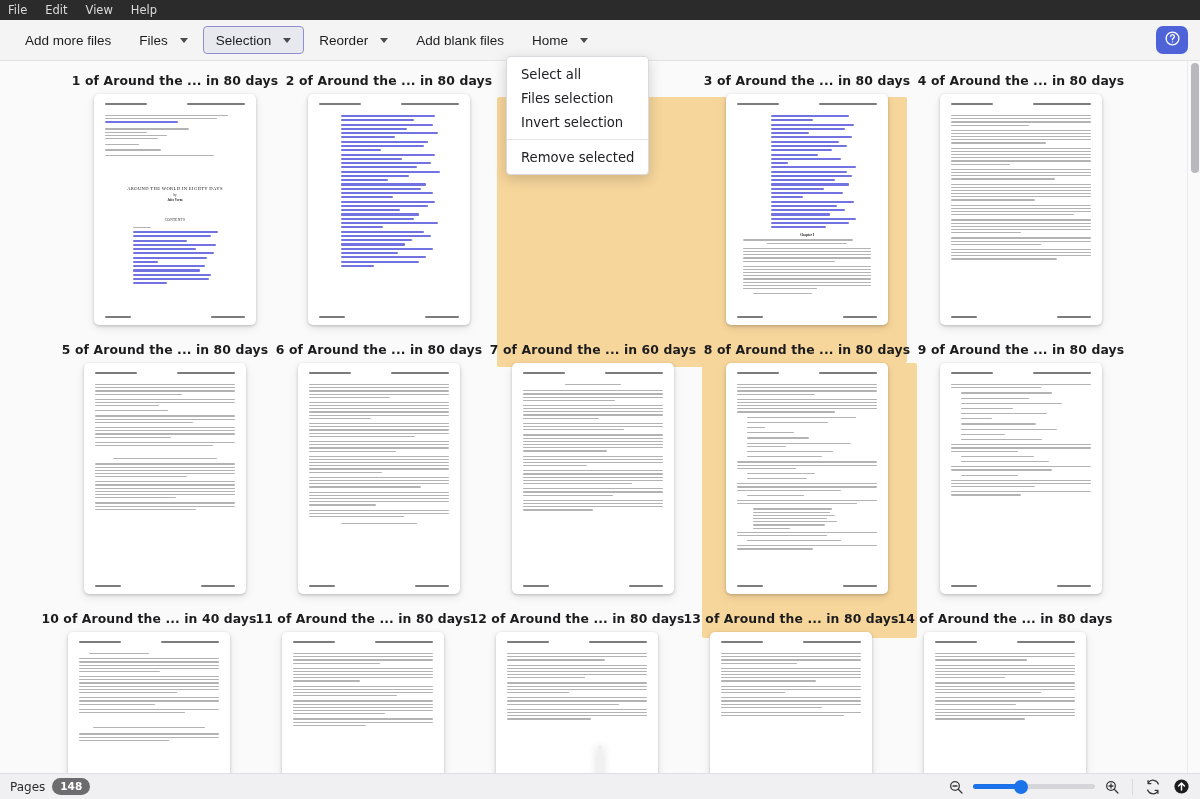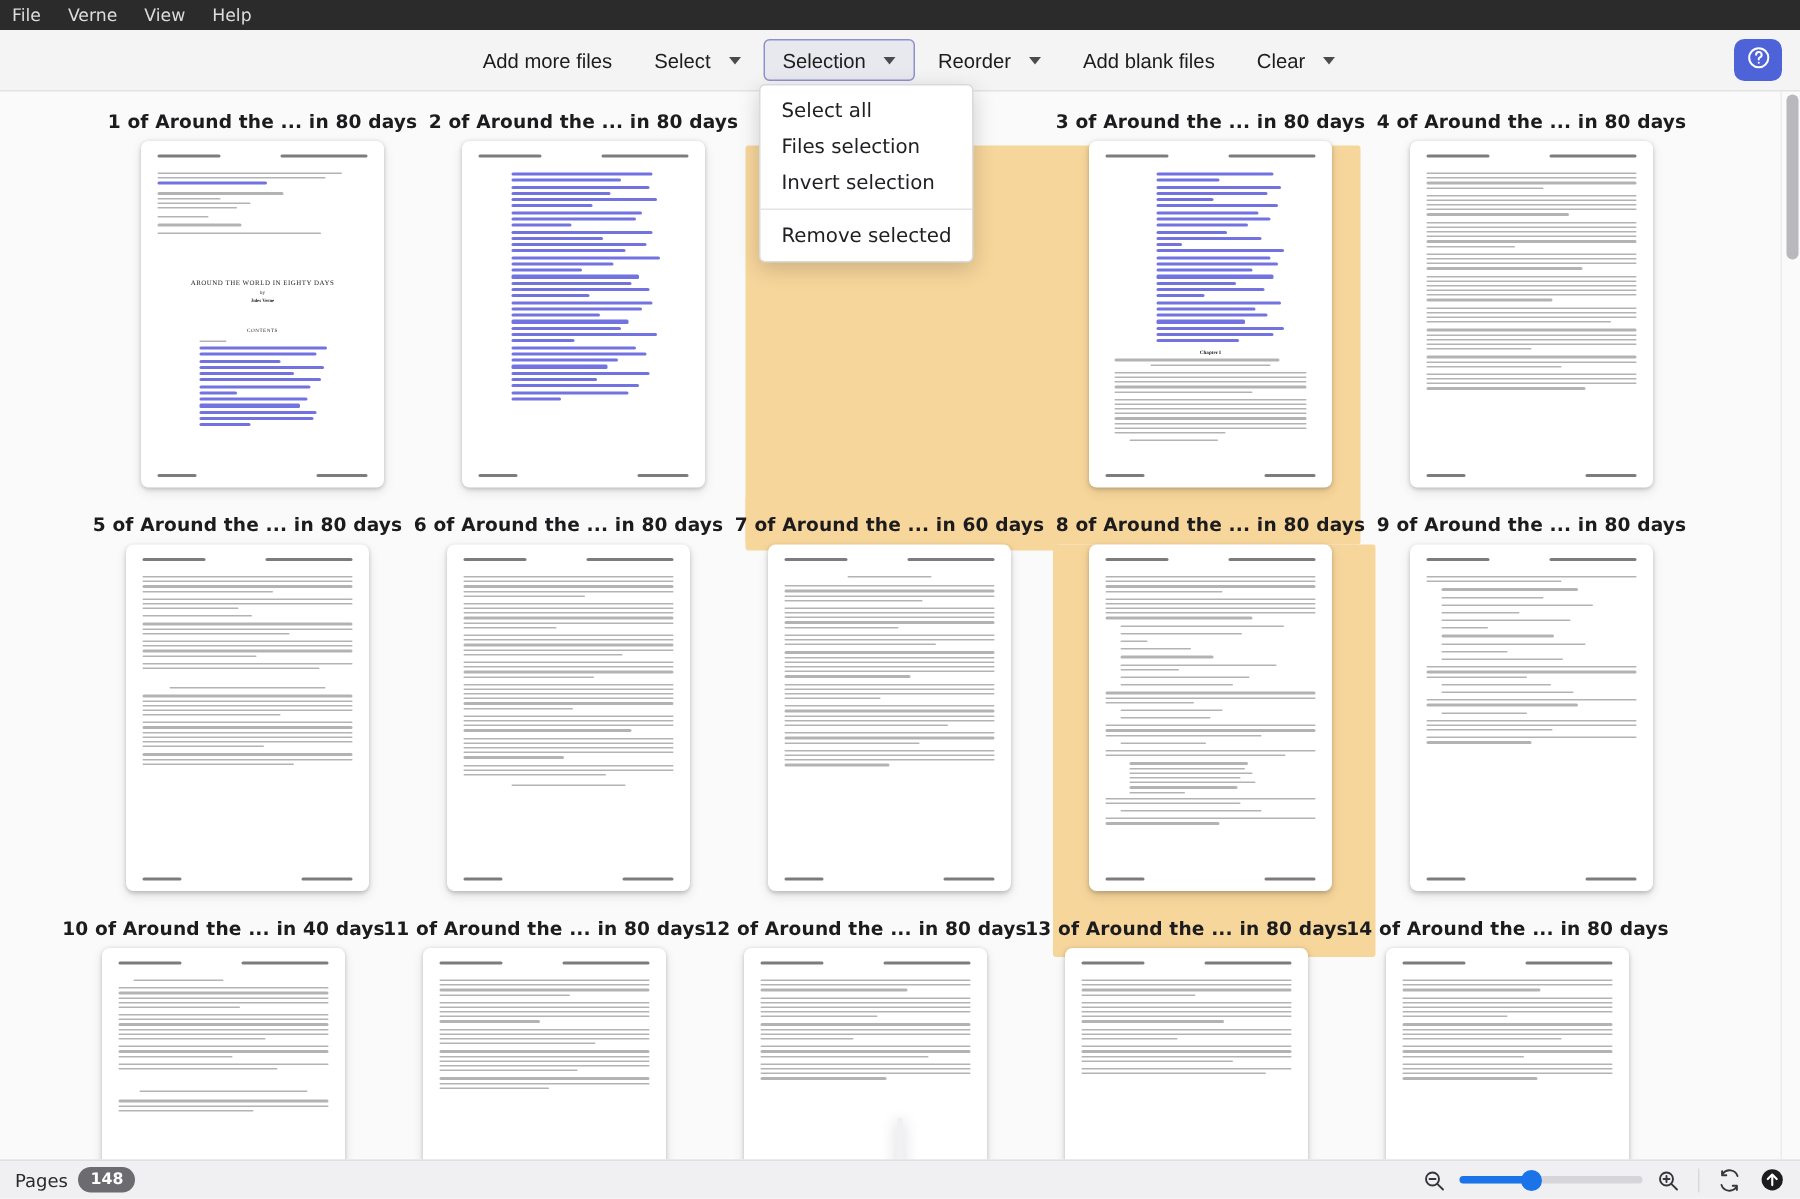--- a/index.html
+++ b/index.html
@@ -32,21 +32,21 @@
   }
   .tb-left { display:flex; align-items:center; gap: 4px; padding-left: 10px; }
   .tb-btn {
     display: inline-flex; align-items: center; gap: 7px;
     height: 30px; padding: 0 10px; border-radius: 5px;
     font-size: 13.5px; color: #1d1d1f; background: transparent;
     border: 1px solid transparent; cursor: pointer; white-space: nowrap;
   }
   .tb-center {
     position: absolute; left: 12px; right: 0;
-    display: flex; justify-content: center; align-items: center; gap: 2px;
+    display: flex; align-items: center; gap: 2px;
   }
   .tb-center .tb-btn { height: 28px; padding: 0 12px; font-size: 13.5px; background:#f4f4f5; }
   .tb-center .tb-btn.active {
     background: #e8e8ef; border: 1px solid #8f8fd0;
     border-radius: 4px; color:#1d1d1f;
   }
   .caret {
     width: 0; height: 0; margin-left: 5px;
     border-left: 4px solid transparent;
     border-right: 4px solid transparent;
@@ -174,49 +174,49 @@
   .vthumb {
     position:absolute; top:2px; left:2.5px; width:8px; height:110px;
     background:#b8b8bd; border-radius:4px; cursor:pointer;
   }
 </style>
 </head>
 <body>
 
 <div class="menubar">
   <span class="mi">File</span>
-  <span class="mi">Verne</span>
+  <span class="mi">Edit</span>
   <span class="mi">View</span>
   <span class="mi">Help</span>
 </div>
 
 <div class="toolbar">
 
 
   <div class="tb-center">
     <button class="tb-btn">
       <span>Add more files</span>
     </button>
     <button class="tb-btn">
-      <span>Select</span>
+      <span>Files</span>
       <i class="caret"></i>
     </button>
     <button class="tb-btn active">
       <span>Selection</span>
       <i class="caret"></i>
     </button>
     <button class="tb-btn">
       <span>Reorder</span>
       <i class="caret"></i>
     </button>
     <button class="tb-btn">
       <span>Add blank files</span>
     </button>
     <button class="tb-btn">
-      <span>Clear</span>
+      <span>Home</span>
       <i class="caret"></i>
     </button>
   </div>
 
   <div class="tb-right">
     <button class="help-btn">
       <span>
         <svg width="17" height="17" viewBox="0 0 24 24" fill="none" stroke="#ffffff" stroke-width="1.9" stroke-linecap="round" stroke-linejoin="round">
           <circle cx="12" cy="12" r="9"></circle>
           <path d="M9.5 9.2a2.6 2.6 0 1 1 3.4 2.5c-.6.25-.9.8-.9 1.5v.4"></path>

